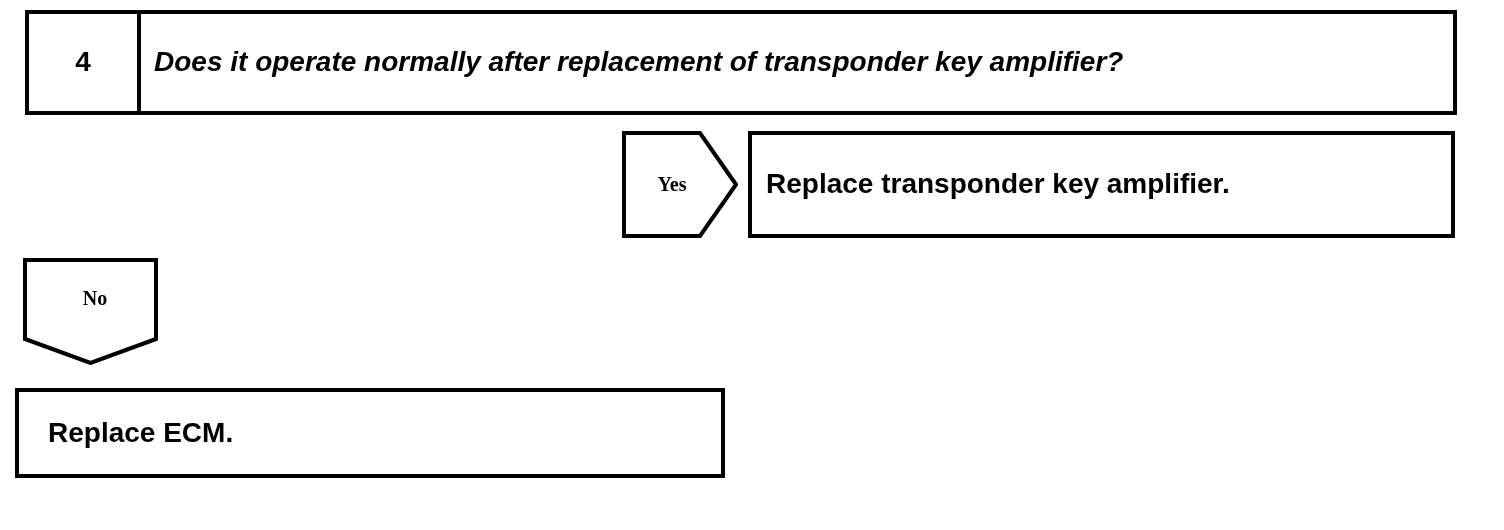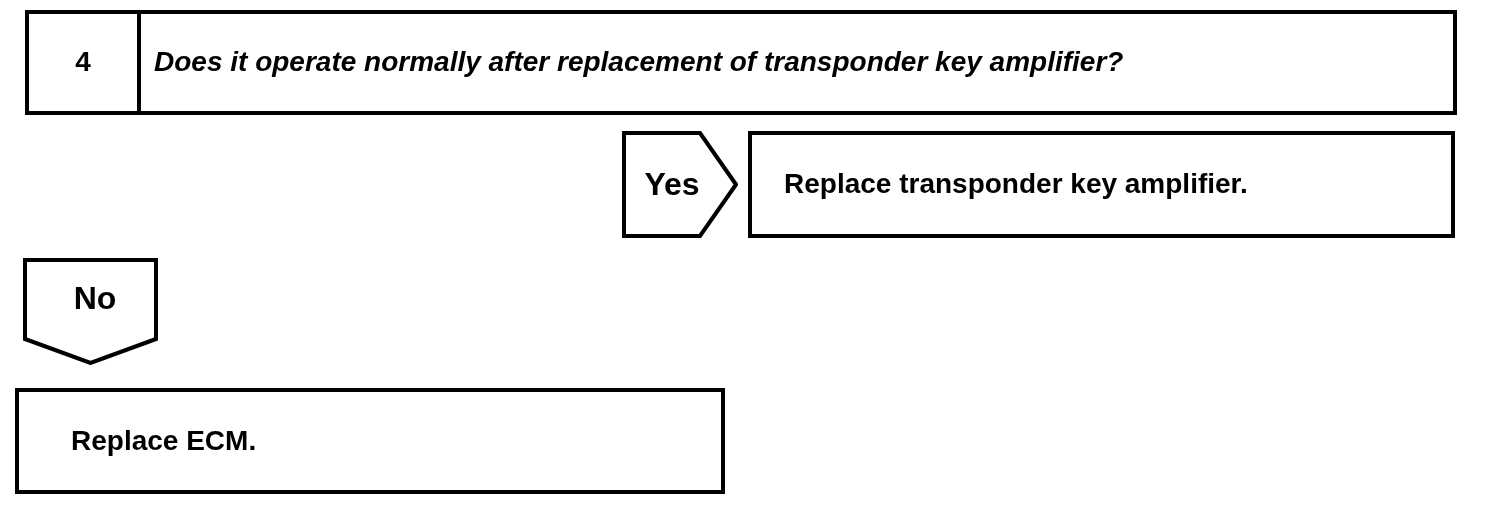--- a/index.html
+++ b/index.html
@@ -47,47 +47,48 @@
     flex: 1 1 auto;
     padding-left: 13px;
     padding-right: 10px;
     font-style: italic;
   }
   .action-yes {
     left: 748px;
     top: 131px;
     width: 707px;
     height: 107px;
-    padding-left: 32px;
+    padding-left: 14px;
   }
   .action-no {
     left: 15px;
     top: 388px;
     width: 710px;
-    height: 106px;
-    padding-left: 52px;
+    height: 90px;
+    padding-left: 29px;
   }
   .connector-svg {
     position: absolute;
     display: block;
   }
   .connector-svg.yes {
     left: 622px;
     top: 131px;
   }
   .connector-svg.no {
     left: 23px;
     top: 258px;
   }
   .connector-label {
     position: absolute;
     display: flex;
     align-items: center;
     justify-content: center;
-    font-size: 32px;
+    font-size: 20px;
+    font-family: Liberation Serif, serif;
   }
   .connector-label.yes {
     left: 624px;
     top: 131px;
     width: 96px;
     height: 107px;
   }
   .connector-label.no {
     left: 23px;
     top: 258px;

